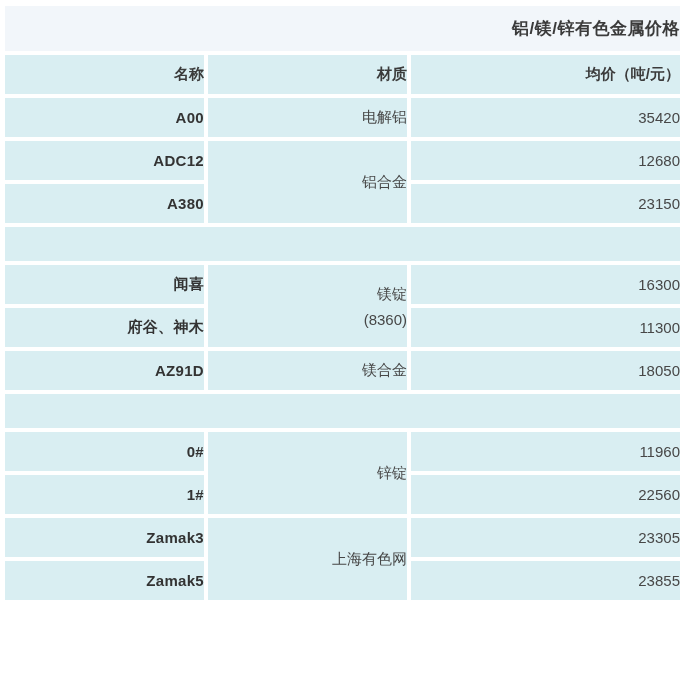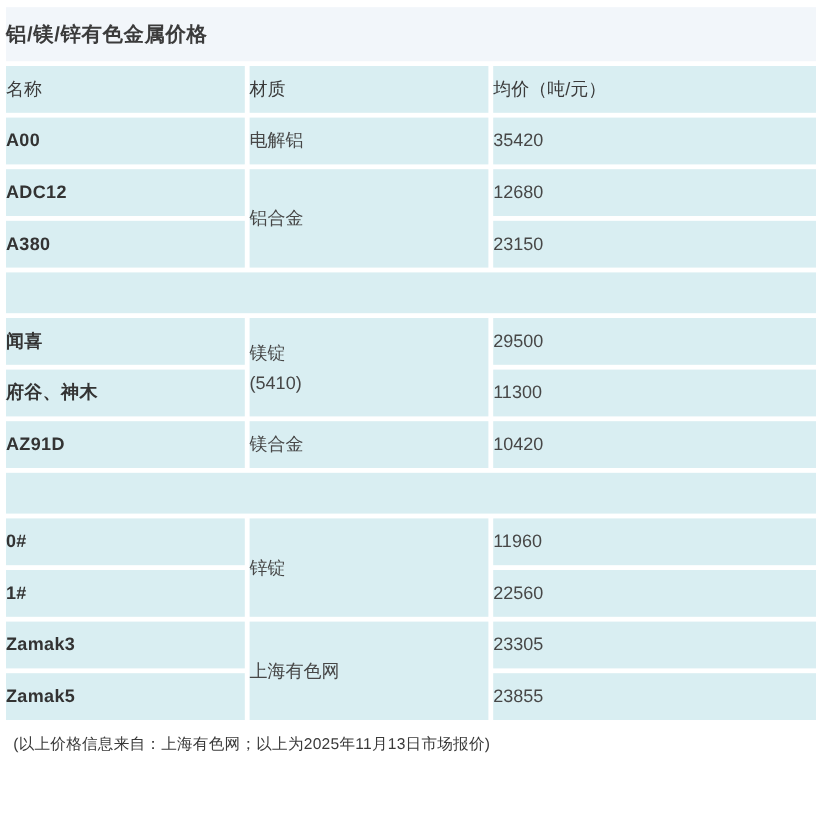--- a/index.html
+++ b/index.html
@@ -22,37 +22,37 @@
     width: 683px;
     border-collapse: separate;
     border-spacing: 4px;
     table-layout: fixed;
   }
   col.c1 { width: 199px; }
   col.c2 { width: 199px; }
   col.c3 { width: auto; }
   td {
     background: var(--cell);
-    text-align: left;
+    text-align: right;
     vertical-align: middle;
     font-size: 15px;
     color: var(--textbody);
     height: 39px;
     padding: 0;
   }
   td.title-cell {
     background: var(--titlebg);
     height: 45px;
     font-size: 17px;
     font-weight: 700;
     color: var(--textdark);
     letter-spacing: 0.5px;
   }
   td.hd {
-    font-weight: 400;
+    font-weight: 700;
     color: var(--textdark);
   }
   td.name {
     font-weight: 700;
     color: #333333;
     letter-spacing: 0.3px;
   }
   td.sep {
     height: 34px;
   }
@@ -102,32 +102,32 @@
     </tr>
 
     <tr>
       <td class="sep" colspan="3"></td>
     </tr>
 
     <tr>
       <td class="name">闻喜</td>
       <td rowspan="2">
         <div>镁锭</div>
-        <div class="mat-sub">(5410)</div>
+        <div class="mat-sub">(8360)</div>
       </td>
-      <td>29500</td>
+      <td>16300</td>
     </tr>
     <tr>
       <td class="name">府谷、神木</td>
       <td>11300</td>
     </tr>
     <tr>
       <td class="name">AZ91D</td>
       <td>镁合金</td>
-      <td>10420</td>
+      <td>18050</td>
     </tr>
 
     <tr>
       <td class="sep" colspan="3"></td>
     </tr>
 
     <tr>
       <td class="name">0#</td>
       <td rowspan="2">锌锭</td>
       <td>11960</td>
@@ -141,14 +141,13 @@
       <td rowspan="2">上海有色网</td>
       <td>23305</td>
     </tr>
     <tr>
       <td class="name">Zamak5</td>
       <td>23855</td>
     </tr>
   </tbody>
     </table>
 
-  <div class="footer">(以上价格信息来自：上海有色网；以上为2025年11月13日市场报价)</div>
 </div>
 
 </body></html>

